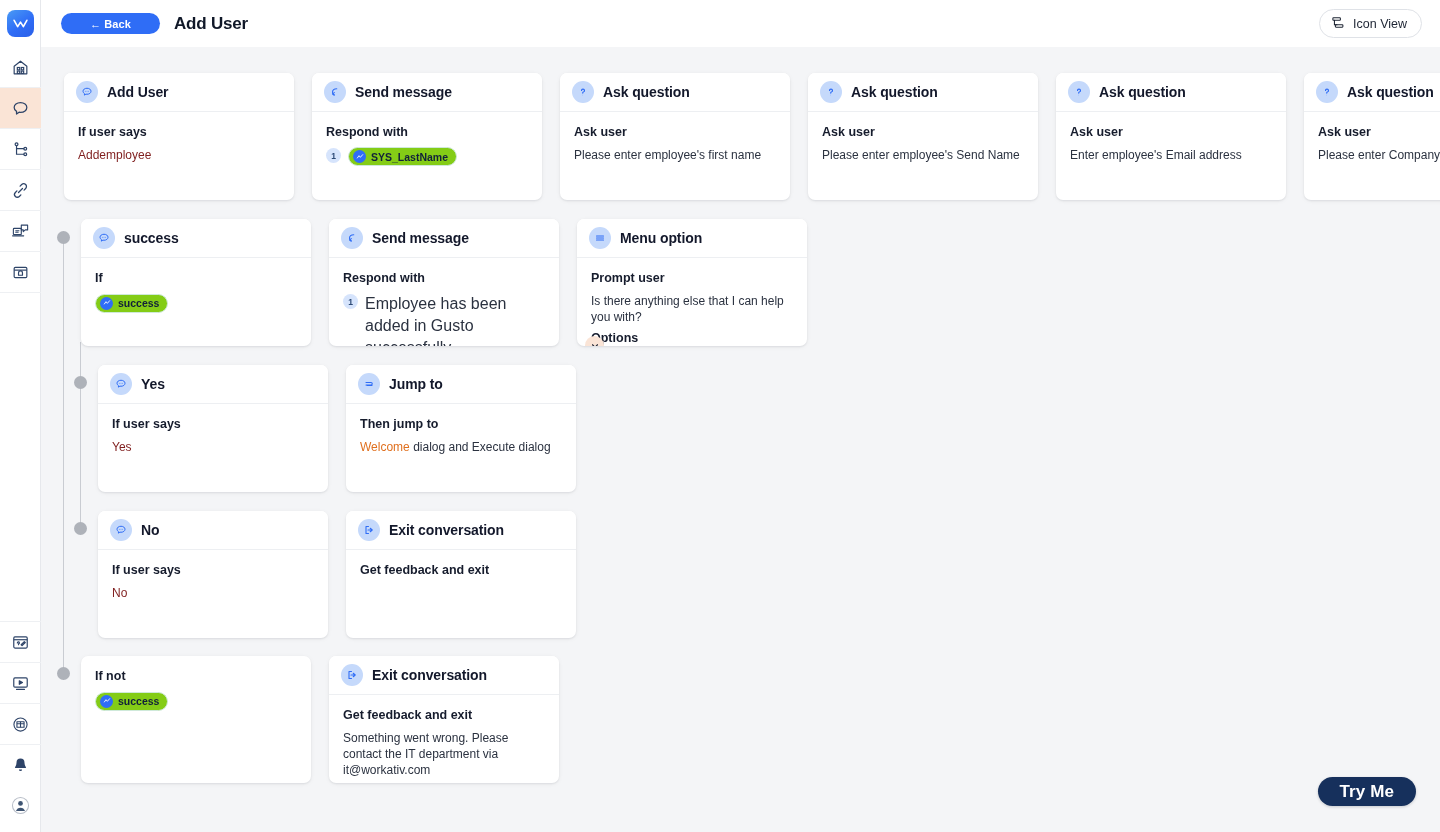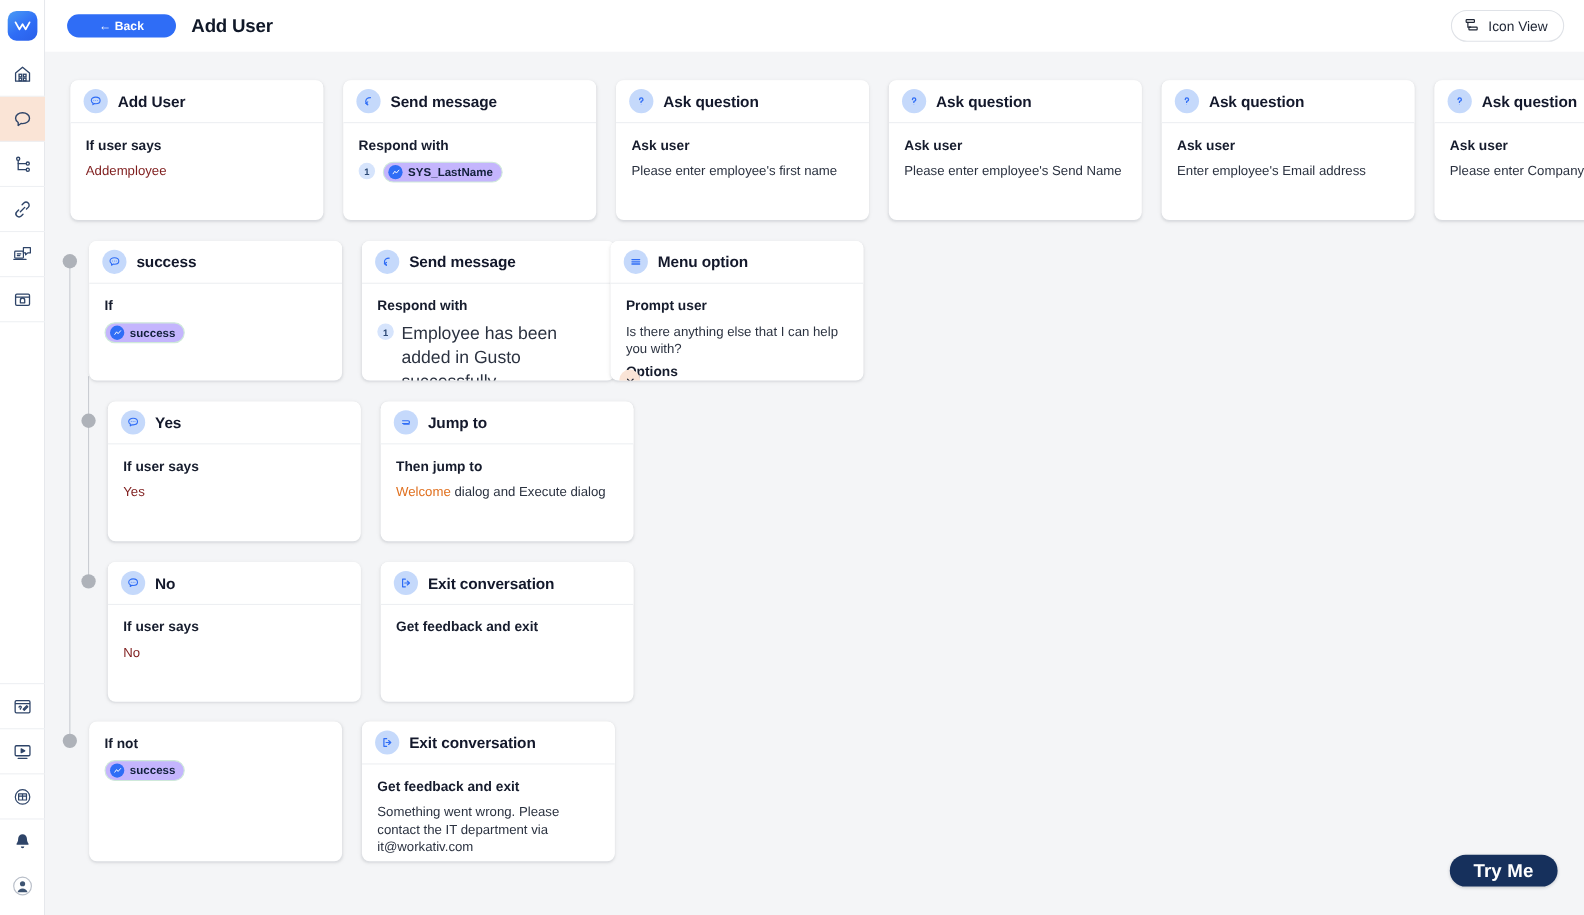--- a/index.html
+++ b/index.html
@@ -134,21 +134,21 @@
     width: 15px; height: 15px; border-radius: 50%;
     background: #d6e4fc; color: #2d4a76;
     font-size: 8.5px; font-weight: 700;
     display: flex; align-items: center; justify-content: center;
     flex: 0 0 15px; margin-top: 1px;
   }
   .num-text { font-size: 16px; color: #2b3240; line-height: 1.36; }
 
   .var-pill {
     display: inline-flex; align-items: center; gap: 5px;
-    background: #c4b5fd; border: 1px solid #cfe9da;
+    background: #84cc16; border: 1px solid #cfe9da;
     border-radius: 11px; height: 19px; padding: 0 8px 0 4px;
     font-size: 10.5px; font-weight: 700; color: #11203a;
     white-space: nowrap;
   }
   .var-dot {
     width: 13px; height: 13px; border-radius: 50%;
     background: #2f6df6; display: inline-flex;
     align-items: center; justify-content: center;
   }
 
@@ -463,21 +463,21 @@
         </div>
         <div class="card-body">
           <div class="body-label">Respond with</div>
           <div class="numbered-row">
             <span class="num-badge">1</span>
             <span class="num-text">Employee has been added in Gusto successfully</span>
           </div>
         </div>
       </div>
 
-      <div class="card" style="left:514px; top:172px; width:230px; height:127px;">
+      <div class="card" style="left:536px; top:172px; width:230px; height:127px;">
         <div class="card-head">
           <span class="card-icon">
             <svg width="12" height="12" viewBox="0 0 24 24" stroke="#2f6df6" stroke-width="2.4" stroke-linecap="round">
               <path d="M5 8h14M5 12h14M5 16h14"></path>
             </svg>
           </span>
           <span class="card-title">Menu option</span>
         </div>
         <div class="card-body" style="overflow:hidden;">
           <div class="body-label">Prompt user</div>

